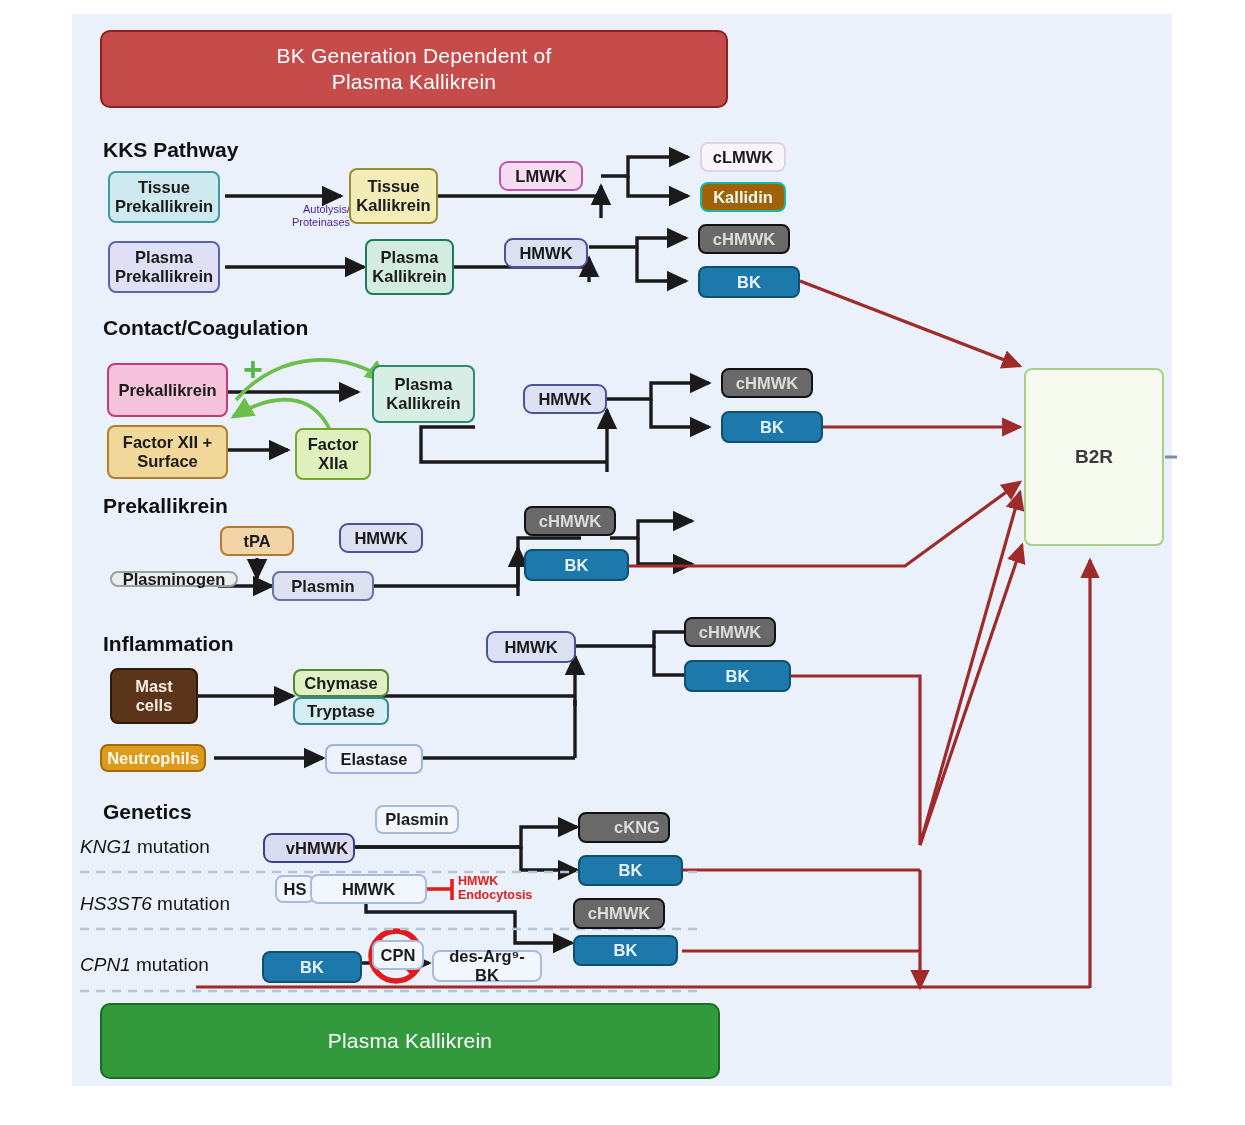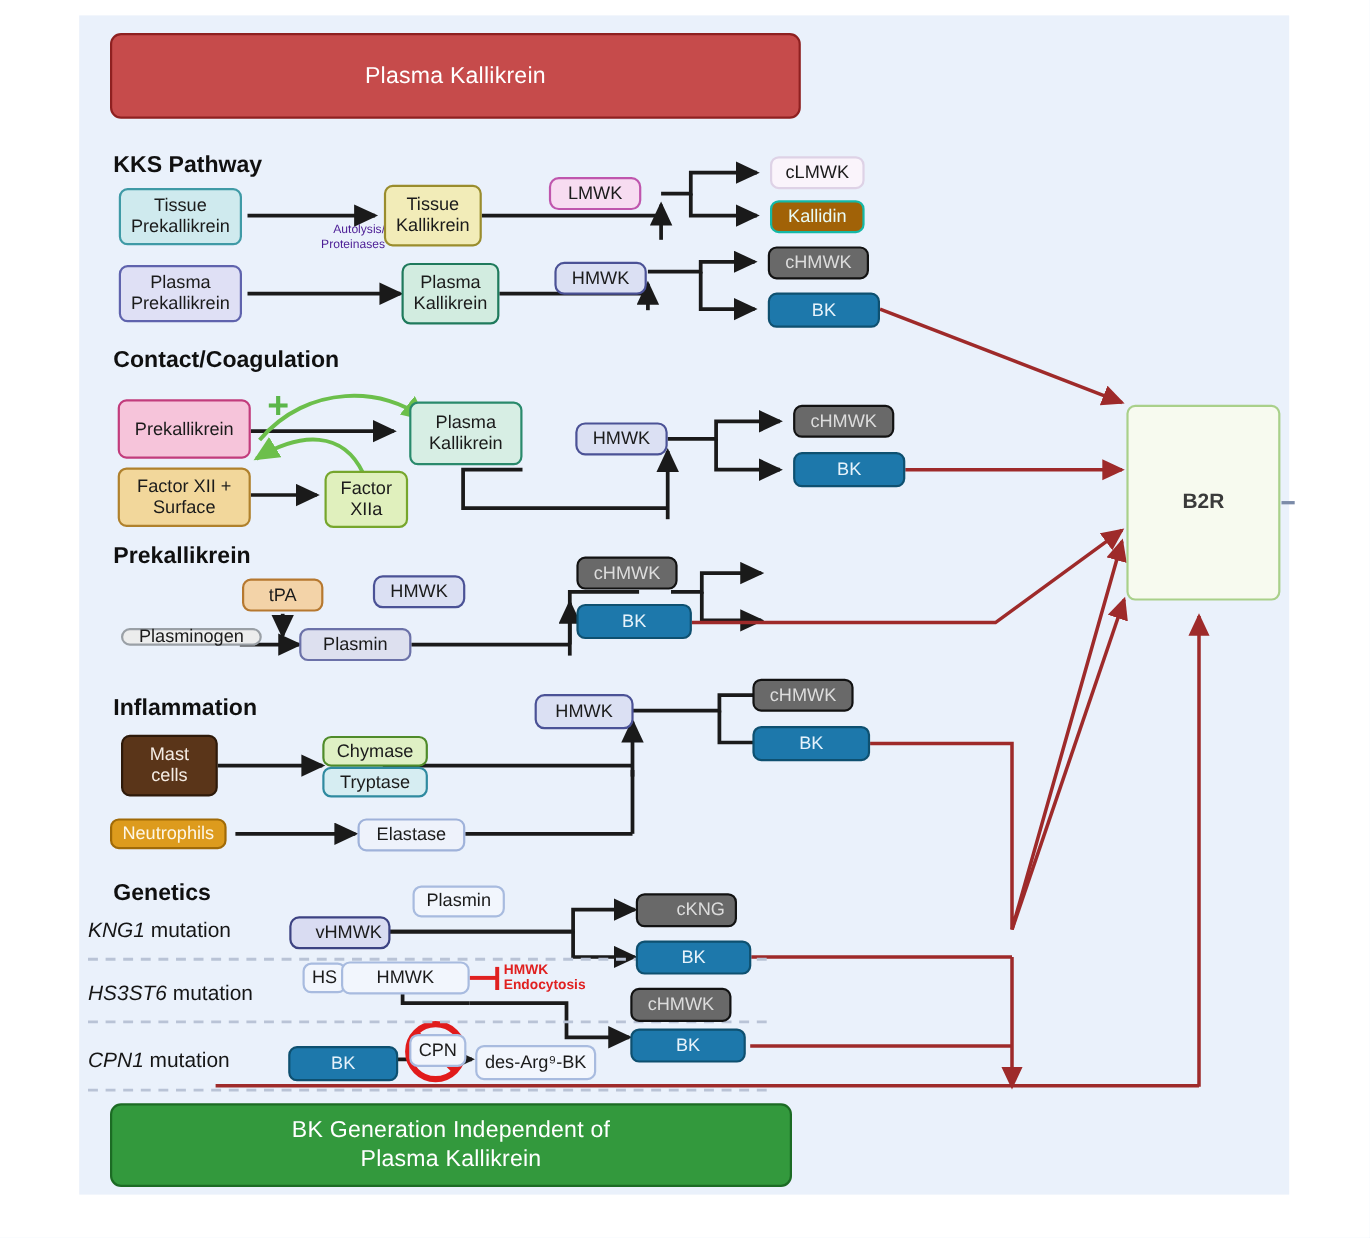--- a/index.html
+++ b/index.html
@@ -17,21 +17,21 @@
           letter-spacing:.2px;}
   .banner-red{background:#c64b4b;border:2.5px solid #8e2020;}
   .banner-green{background:#33993d;border:2.5px solid #1c6b24;}
 
   
   .sec-title{font-weight:bold;font-size:21px;color:#101010;white-space:nowrap;}
 
   
   .node{border-radius:8px;display:flex;align-items:center;justify-content:center;
         text-align:center;font-size:16.5px;line-height:1.15;color:#1b1b1b;
-        box-sizing:border-box;padding:2px 4px;}
+        box-sizing:border-box;padding:2px 4px;font-weight:bold;}
   .pill{border-radius:9px;}
 
   
   .sk-tisspre{background:#cfeaee;border:2px solid #3f9aa6;}
   .sk-plaspre{background:#dfe0f5;border:2px solid #5f63ad;}
   .sk-tisskal{background:#f2ecb8;border:2px solid #9a8d2d;}
   .sk-plaskal{background:#d2ece0;border:2px solid #1f7a5c;}
   .sk-lmwk{background:#f6dcf0;border:2px solid #b martin;}
   .sk-lmwk{background:#f7dcf1;border:2px solid #b martin;}
   .sk-lmwk{background:#f7dcf1;border:2px solid #bf56ad;}
@@ -177,20 +177,21 @@
     <line x1="80" y1="872" x2="700" y2="872"></line>
     <line x1="80" y1="929" x2="700" y2="929"></line>
     <line x1="80" y1="991" x2="700" y2="991"></line>
   </g>
 
   <line x1="1165" y1="457" x2="1177" y2="457" stroke="#7b8ba8" stroke-width="3"></line>
 </svg>
 
 <div class="abs banner banner-red" style="left:100px;top:30px;width:628px;height:78px;">
   <div>
+    <div>BK Generation Dependent of</div>
     <div>Plasma Kallikrein</div>
   </div>
 </div>
 
 <div class="abs sec-title" style="left:103px;top:138px;">KKS Pathway</div>
 
 <div class="abs node sk-tisspre" style="left:108px;top:171px;width:112px;height:52px;">
   <div>
     <div>Tissue</div>
     <div>Prekallikrein</div>
@@ -323,16 +324,15 @@
 <div class="abs node sk-bk" style="left:573px;top:935px;width:105px;height:31px;">BK</div>
 
 <div class="abs node sk-bk" style="left:262px;top:951px;width:100px;height:32px;">BK</div>
 <div class="abs node sk-plain" style="left:372px;top:940px;width:52px;height:30px;">CPN</div>
 <div class="abs node sk-plain" style="left:432px;top:950px;width:110px;height:32px;">des-Arg⁹-BK</div>
 
 <div class="abs node sk-b2r b2r-label" style="left:1024px;top:368px;width:140px;height:178px;">B2R</div>
 
 <div class="abs banner banner-green" style="left:100px;top:1003px;width:620px;height:76px;">
   <div>
-    <div>BK Generation Independent of</div>
     <div>Plasma Kallikrein</div>
   </div>
 </div>
 
 </body></html>

